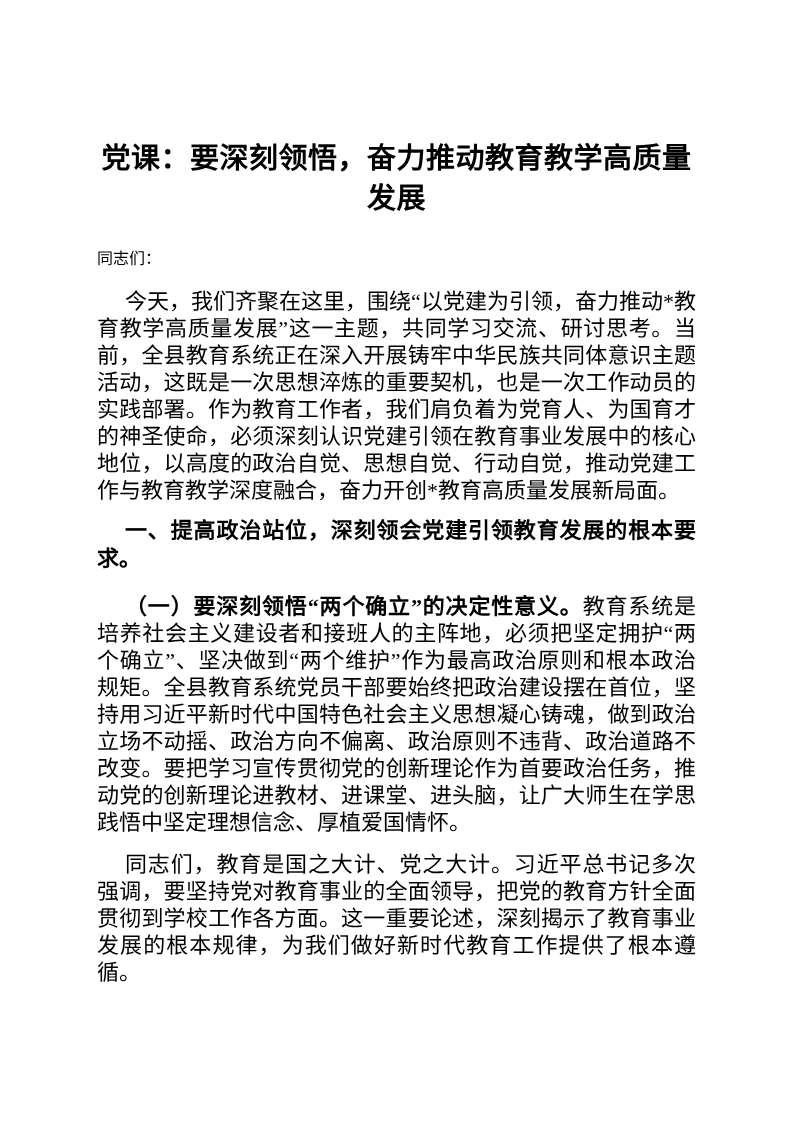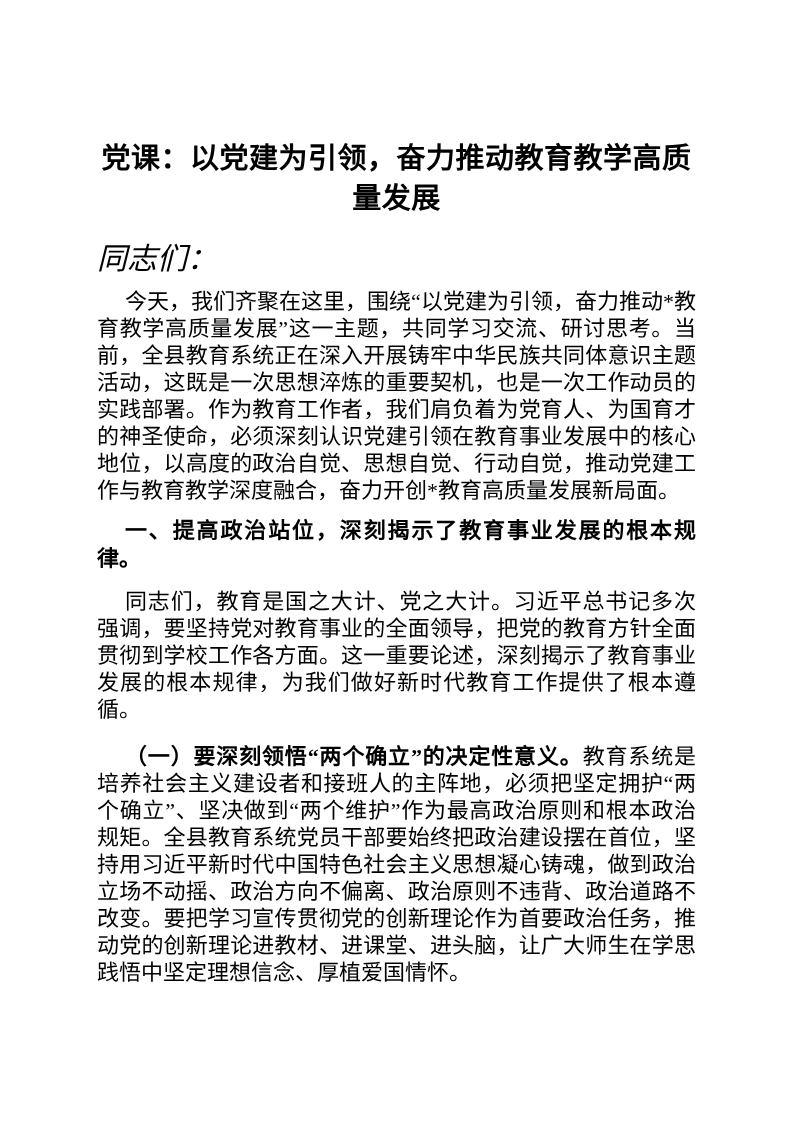--- a/index.html
+++ b/index.html
@@ -24,25 +24,24 @@
   .doc-title {
     margin: 138px 0 0 0;
     font-size: 29px;
     line-height: 40px;
     font-weight: 700;
     text-align: center;
     letter-spacing: 0.5px;
   }
   .salutation {
     margin: 27px 0 0 0;
-    font-size: 30px;
+    font-size: 16px;
     line-height: 28px;
     text-align: justify;
     text-align-last: left;
-    font-style: italic;
   }
   .body-para {
     margin: 15px 0 0 0;
     font-size: 22px;
     line-height: 27px;
     text-indent: 28px;
     text-align: justify;
     text-justify: inter-ideograph;
     text-align-last: left;
     word-break: break-all;
@@ -62,25 +61,25 @@
   }
   .lead-bold {
     font-weight: 700;
   }
 </style>
 </head>
 <body>
 
 <div class="page">
 
-  <h1 class="doc-title">党课：以党建为引领，奋力推动教育教学高质量发展</h1>
+  <h1 class="doc-title">党课：要深刻领悟，奋力推动教育教学高质量发展</h1>
 
   <p class="salutation">同志们：</p>
 
   <p class="body-para">今天，我们齐聚在这里，围绕“以党建为引领，奋力推动*教育教学高质量发展”这一主题，共同学习交流、研讨思考。当前，全县教育系统正在深入开展铸牢中华民族共同体意识主题活动，这既是一次思想淬炼的重要契机，也是一次工作动员的实践部署。作为教育工作者，我们肩负着为党育人、为国育才的神圣使命，必须深刻认识党建引领在教育事业发展中的核心地位，以高度的政治自觉、思想自觉、行动自觉，推动党建工作与教育教学深度融合，奋力开创*教育高质量发展新局面。</p>
 
-  <h2 class="section-heading">一、提高政治站位，深刻揭示了教育事业发展的根本规律。</h2>
+  <h2 class="section-heading">一、提高政治站位，深刻领会党建引领教育发展的根本要求。</h2>
+
+  <p class="body-para para-last"><span class="lead-bold">（一）要深刻领悟“两个确立”的决定性意义。</span><span>教育系统是培养社会主义建设者和接班人的主阵地，必须把坚定拥护“两个确立”、坚决做到“两个维护”作为最高政治原则和根本政治规矩。全县教育系统党员干部要始终把政治建设摆在首位，坚持用习近平新时代中国特色社会主义思想凝心铸魂，做到政治立场不动摇、政治方向不偏离、政治原则不违背、政治道路不改变。要把学习宣传贯彻党的创新理论作为首要政治任务，推动党的创新理论进教材、进课堂、进头脑，让广大师生在学思践悟中坚定理想信念、厚植爱国情怀。</span></p>
 
   <p class="body-para">同志们，教育是国之大计、党之大计。习近平总书记多次强调，要坚持党对教育事业的全面领导，把党的教育方针全面贯彻到学校工作各方面。这一重要论述，深刻揭示了教育事业发展的根本规律，为我们做好新时代教育工作提供了根本遵循。</p>
-
-  <p class="body-para para-last"><span class="lead-bold">（一）要深刻领悟“两个确立”的决定性意义。</span><span>教育系统是培养社会主义建设者和接班人的主阵地，必须把坚定拥护“两个确立”、坚决做到“两个维护”作为最高政治原则和根本政治规矩。全县教育系统党员干部要始终把政治建设摆在首位，坚持用习近平新时代中国特色社会主义思想凝心铸魂，做到政治立场不动摇、政治方向不偏离、政治原则不违背、政治道路不改变。要把学习宣传贯彻党的创新理论作为首要政治任务，推动党的创新理论进教材、进课堂、进头脑，让广大师生在学思践悟中坚定理想信念、厚植爱国情怀。</span></p>
 
 </div>
 
 </body></html>

